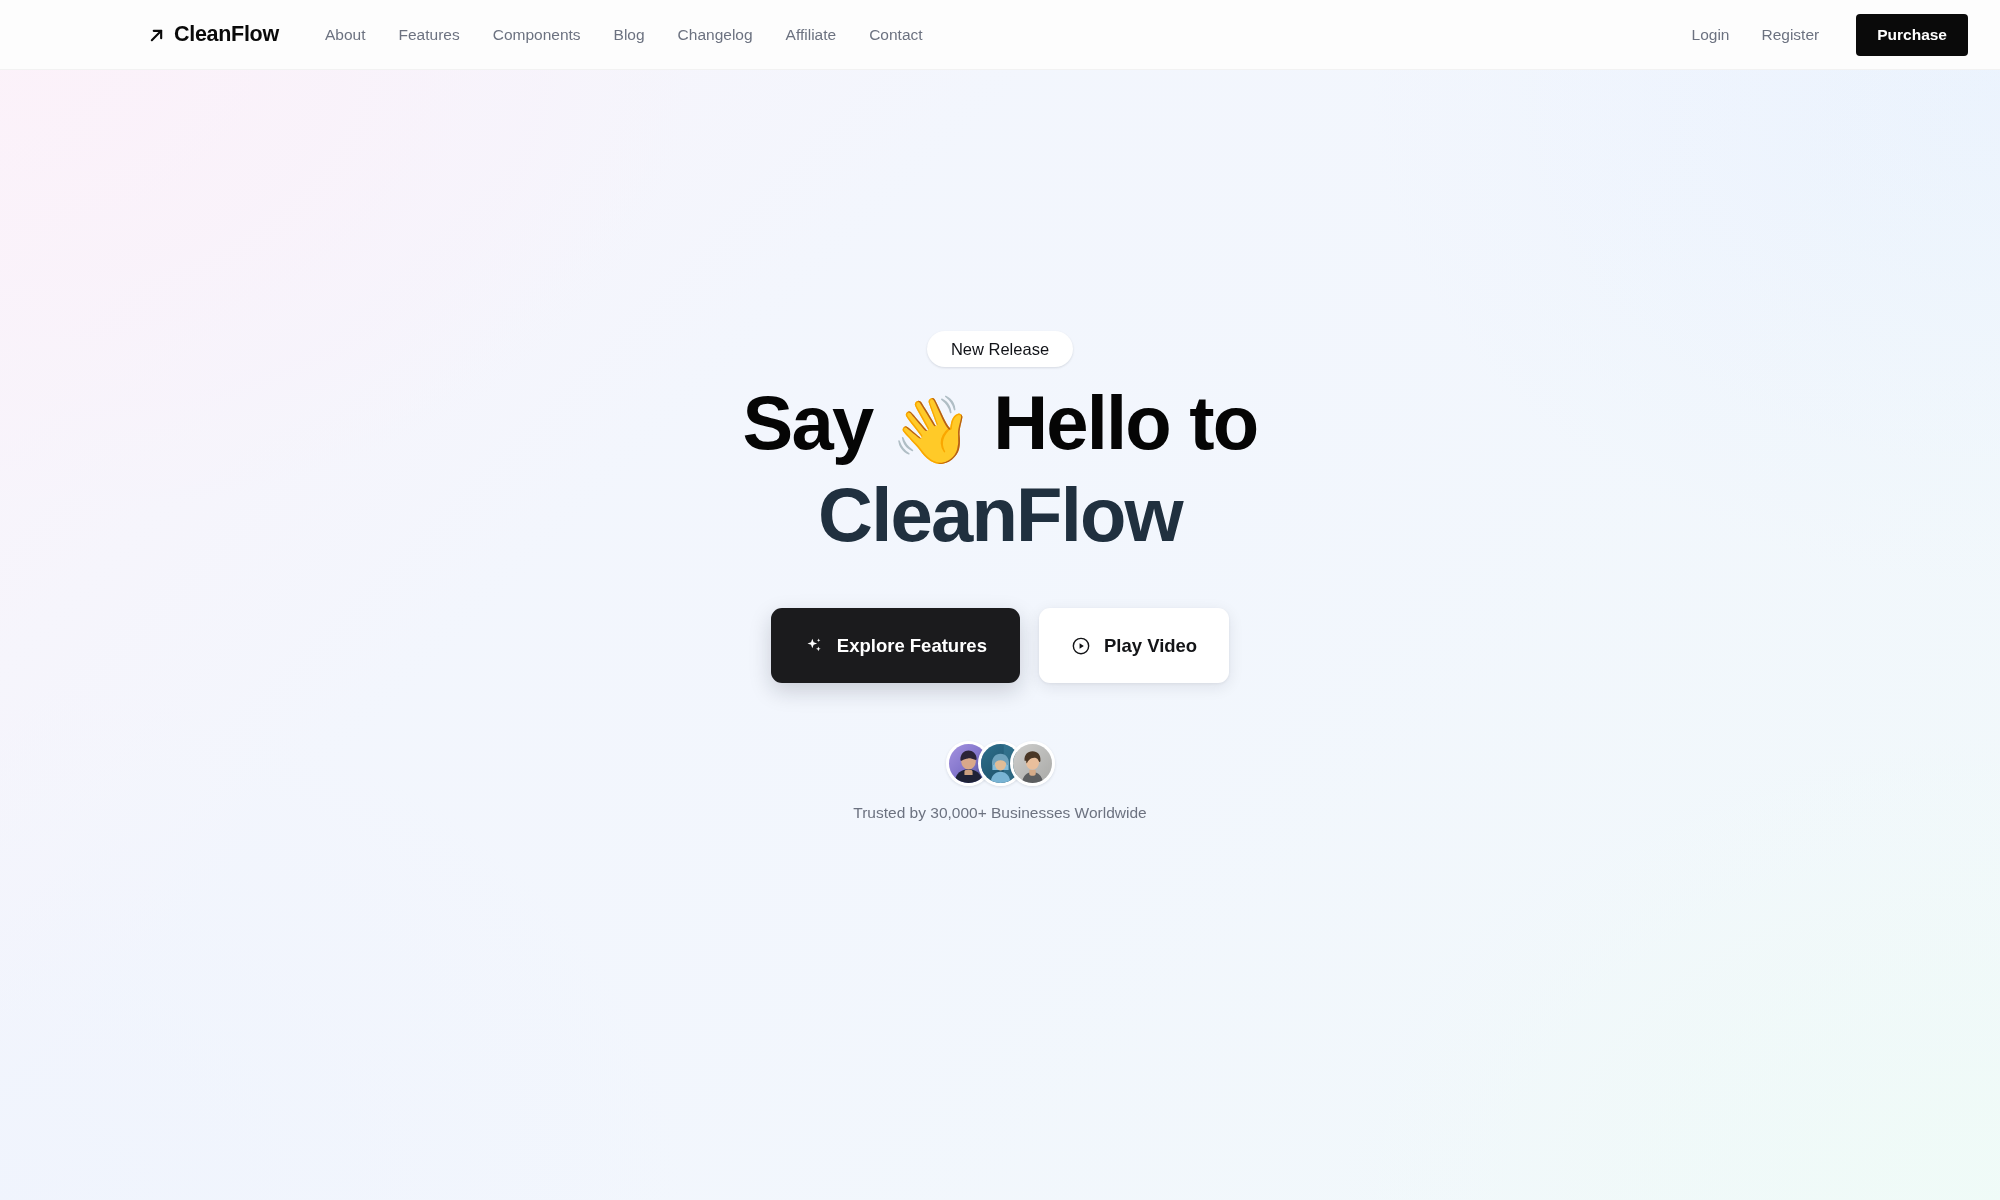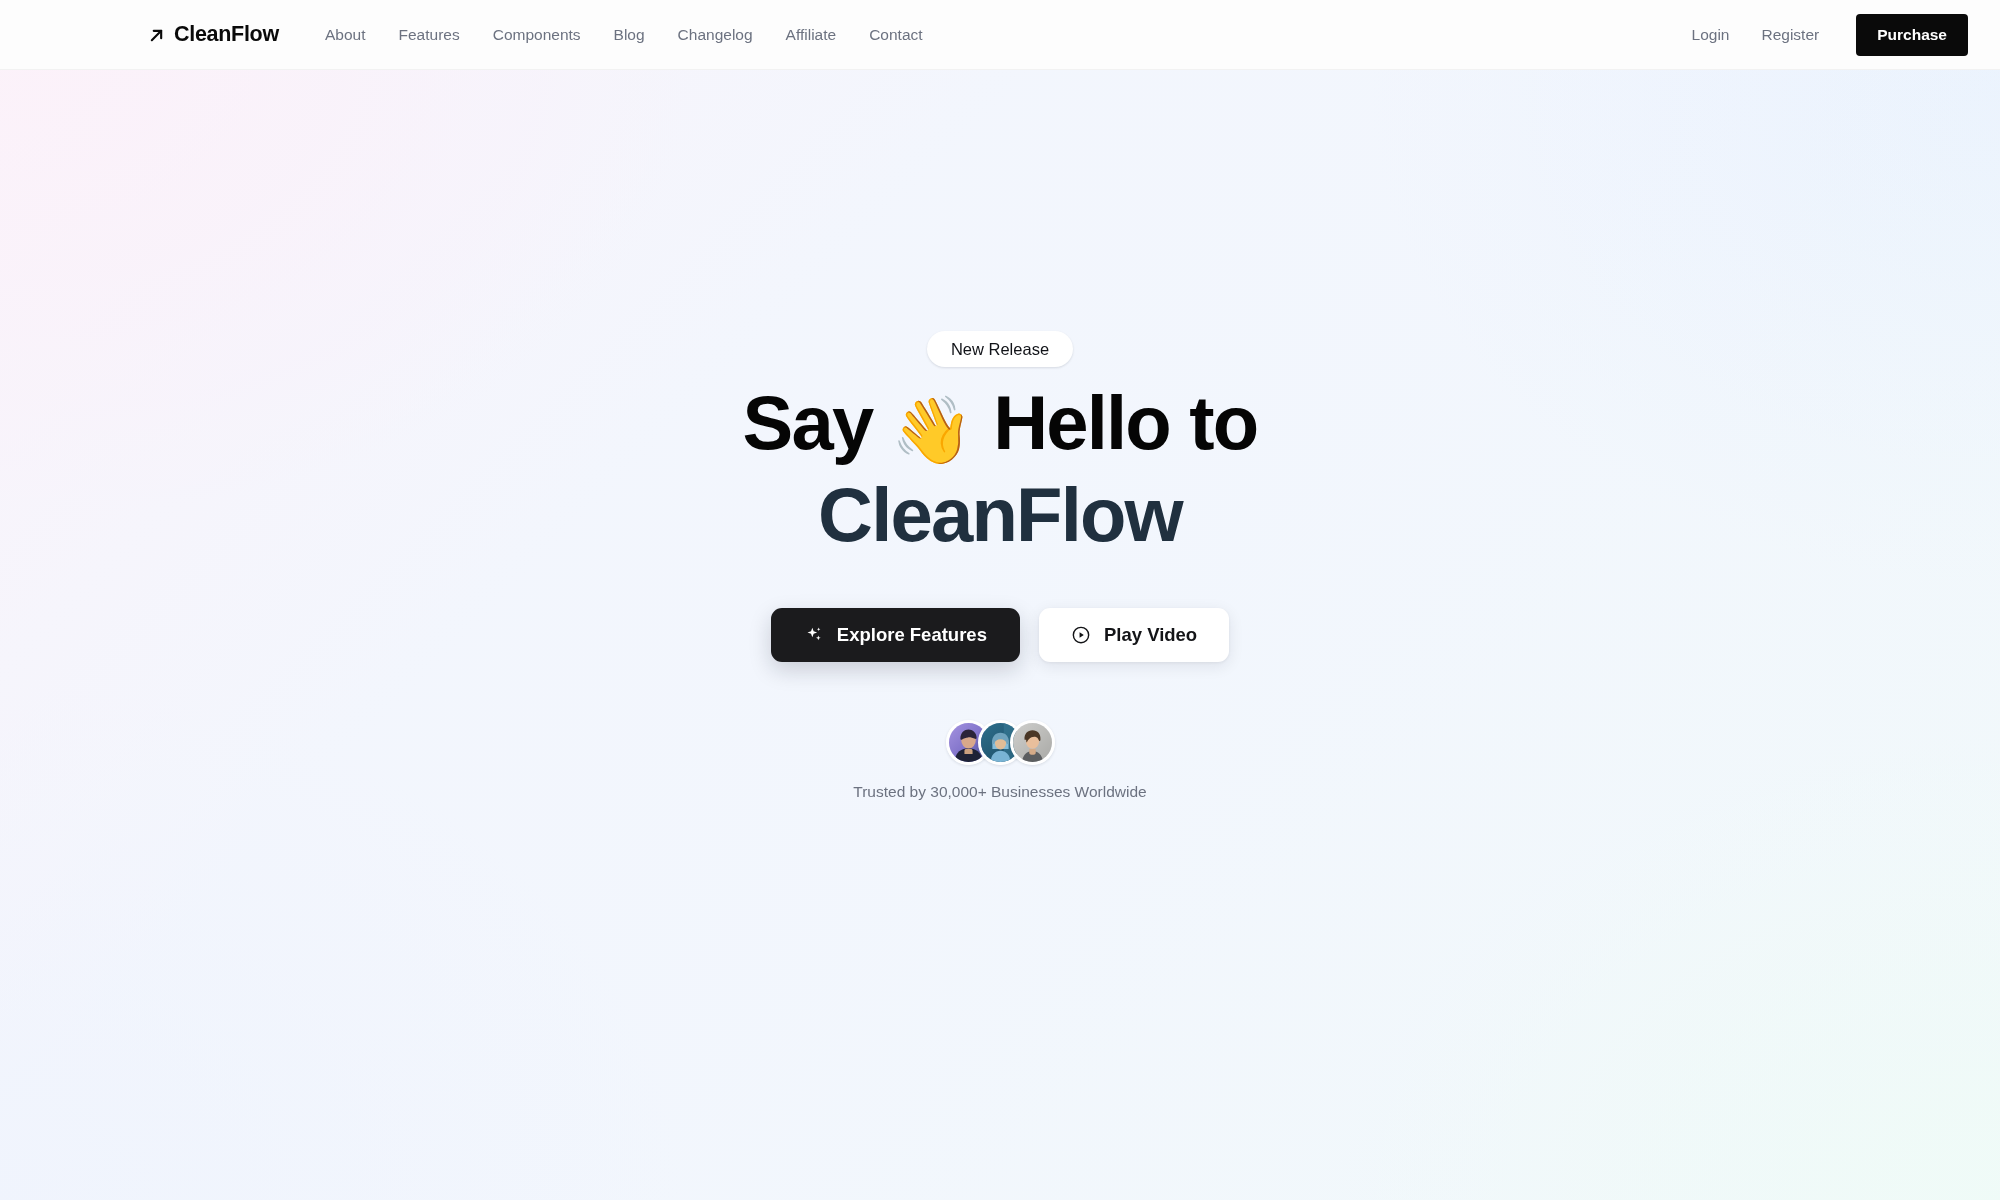--- a/index.html
+++ b/index.html
@@ -199,21 +199,21 @@
     margin-top: 55px;
     display: flex;
     align-items: center;
     gap: 19px;
   }
   .btn {
     display: inline-flex;
     align-items: center;
     justify-content: center;
     gap: 13px;
-    height: 54px;
+    height: 75px;
     border-radius: 11px;
     font-size: 18.5px;
     font-weight: 700;
     font-family: "Liberation Sans", sans-serif;
     border: none;
     cursor: pointer;
     white-space: nowrap;
   }
   .btn-primary {
     background: #1b1b1d;

